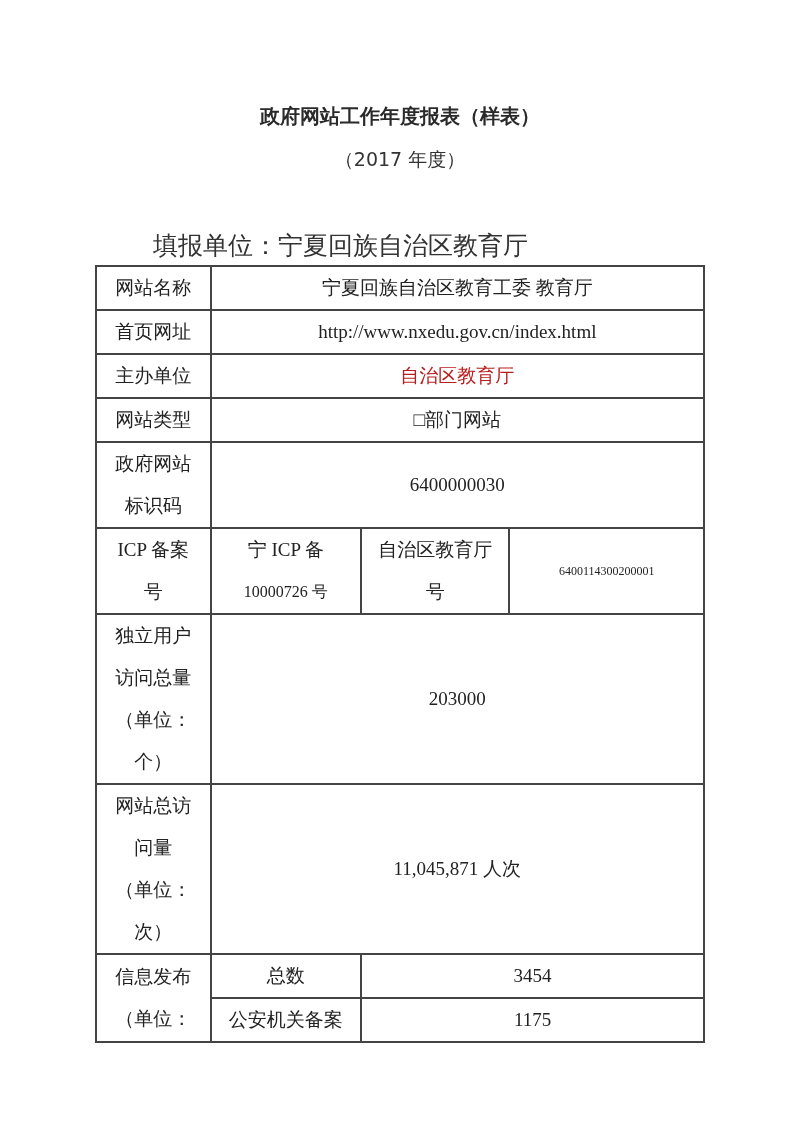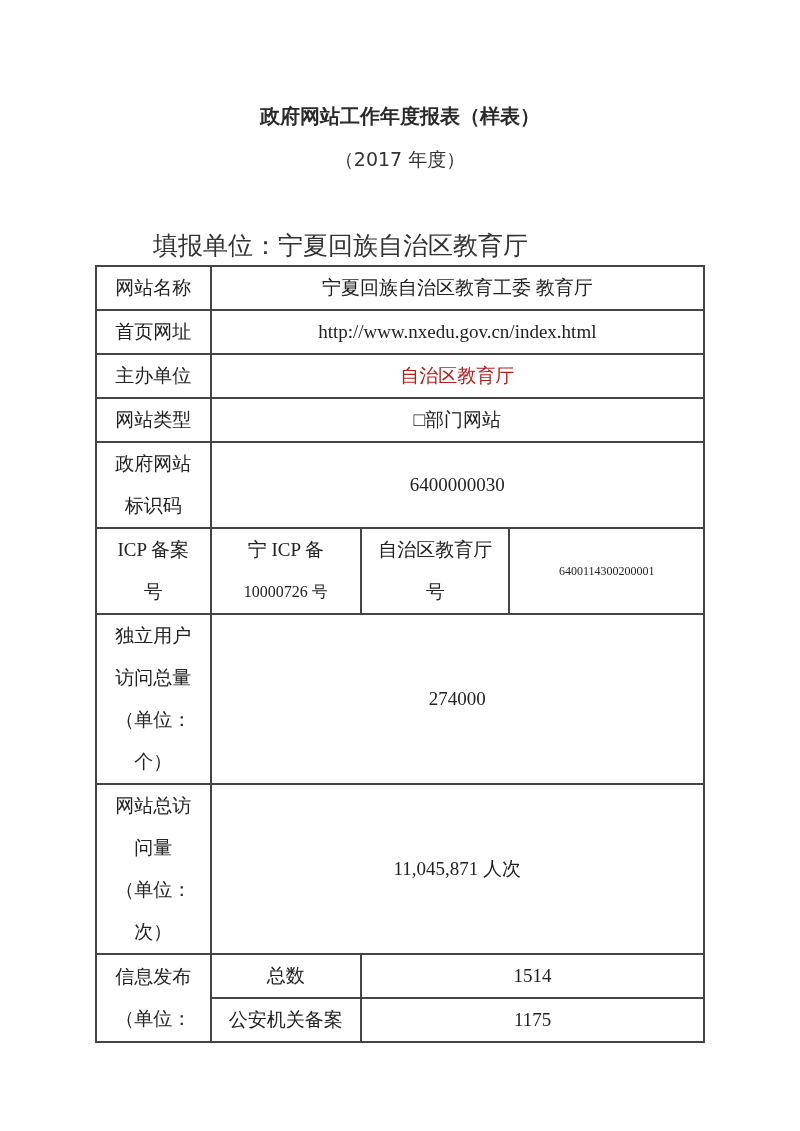--- a/index.html
+++ b/index.html
@@ -71,37 +71,37 @@
     </td>
     <td style="font-size:12px">6400114300200001</td>
   </tr>
   <tr style="height:168px">
     <td class="multi">
       <div>独立用户</div>
       <div>访问总量</div>
       <div>（单位：</div>
       <div>个）</div>
     </td>
-    <td colspan="3">274000</td>
+    <td colspan="3">203000</td>
   </tr>
   <tr style="height:170px">
     <td class="multi">
       <div>网站总访</div>
       <div>问量</div>
       <div>（单位：</div>
       <div>次）</div>
     </td>
     <td colspan="3">11,045,871 人次</td>
   </tr>
   <tr style="height:44px">
     <td rowspan="2" class="multi">
       <div>信息发布</div>
       <div>（单位：</div>
     </td>
     <td>总数</td>
-    <td colspan="2">1514</td>
+    <td colspan="2">3454</td>
   </tr>
   <tr style="height:43px">
     <td>公安机关备案</td>
     <td colspan="2">1175</td>
   </tr>
 </tbody>
   </table>
 
 </body></html>

